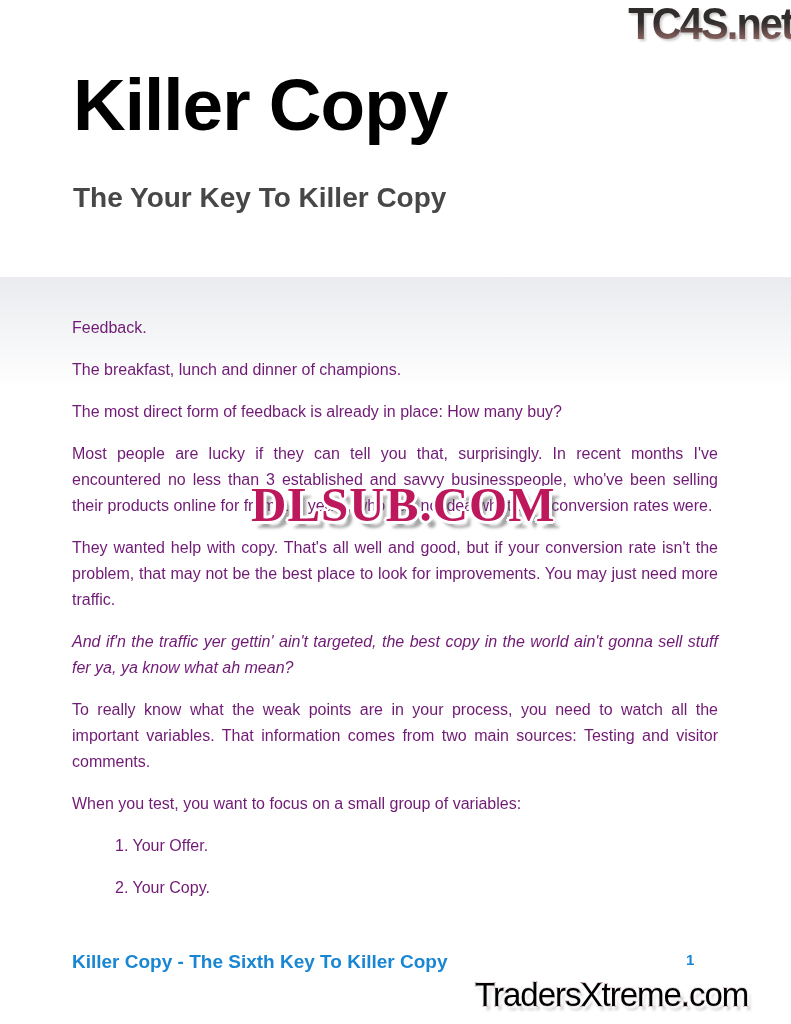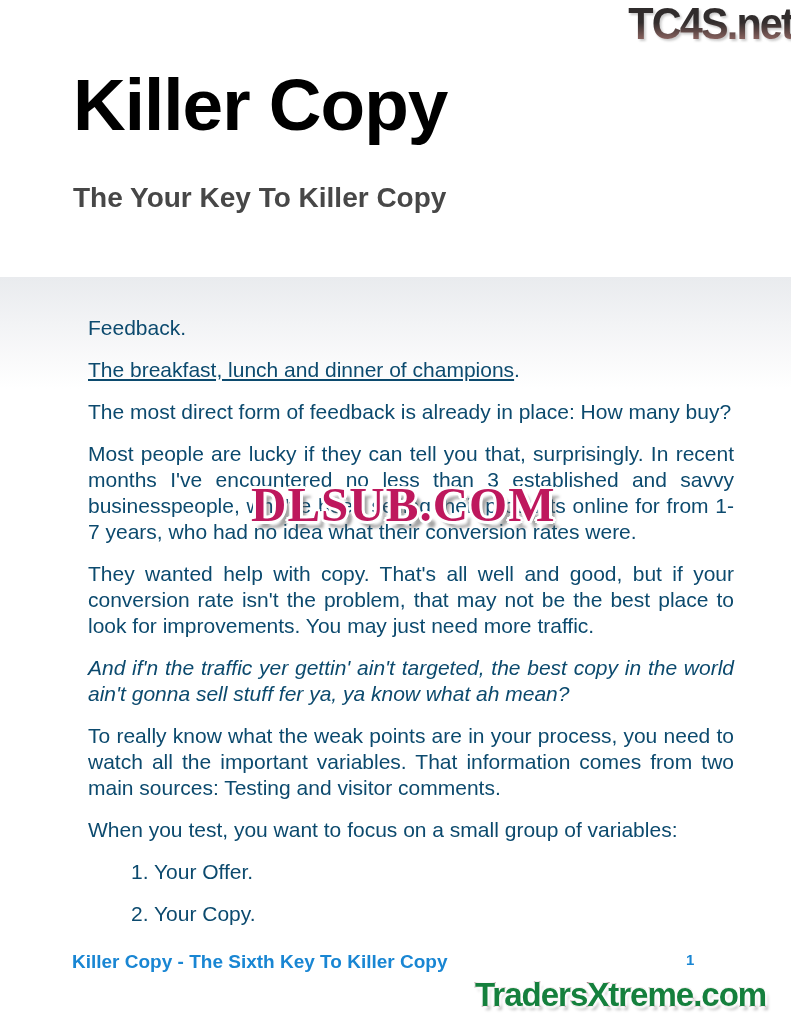--- a/index.html
+++ b/index.html
@@ -35,26 +35,26 @@
   .doc-title {
     margin: 0; font-size: 73px; line-height: 1.0;
     font-weight: bold; letter-spacing: -1px; color: #000000;
   }
   .doc-subtitle {
     margin: 42px 0 0 0; font-size: 28px; line-height: 1.1;
     font-weight: bold; color: #474747;
   }
 
   .content {
-    position: absolute; top: 315px; left: 88px; width: 646px;
-    font-size: 21px; line-height: 26px; color: #0c4a6e;
+    position: absolute; top: 315px; left: 72px; width: 646px;
+    font-size: 16px; line-height: 26px; color: #701a75;
   }
   .content p { margin: 0 0 16px 0; text-align: justify; }
   .content p.single { text-align: left; }
-  .underline { text-decoration: underline; text-underline-offset: 2px; }
+  .underline { text-underline-offset: 2px; }
   .italic { font-style: italic; }
   .list-item { padding-left: 43px; text-align: center; }
 
   
   .dlsub {
     position: absolute; left: 251px; top: 480px;
     font-family: "Liberation Serif", serif;
     font-weight: bold; font-size: 49px; line-height: 1.0;
     letter-spacing: 1px; white-space: nowrap;
     color: #be185d;
@@ -69,23 +69,23 @@
     font-size: 19px; font-weight: bold; color: #1986d3; white-space: nowrap;
   }
   .footer-page {
     position: absolute; left: 686px; top: 951px;
     font-size: 15px; font-weight: bold; color: #1986d3;
   }
 
   
   .tradersxtreme {
     position: absolute; left: 475px; top: 978px;
-    font-size: 33px; font-weight: bold; letter-spacing: -1px; line-height: 1.0;
+    font-size: 33px; font-weight: normal; letter-spacing: -1px; line-height: 1.0;
     white-space: nowrap;
-    color: #15803d;
+    color: #000000;
     -webkit-text-stroke: 1.8px #6b2830;
     paint-order: stroke fill;
     text-shadow:
       0 0 3px #ffffff, 0 0 3px #ffffff,
       -3px 0 3px #ffffff, 3px 0 3px #ffffff,
       0 -3px 3px #ffffff, 0 3px 3px #ffffff,
       3px 4px 3px rgba(0,0,0,0.25);
   }
 </style>
 </head>

